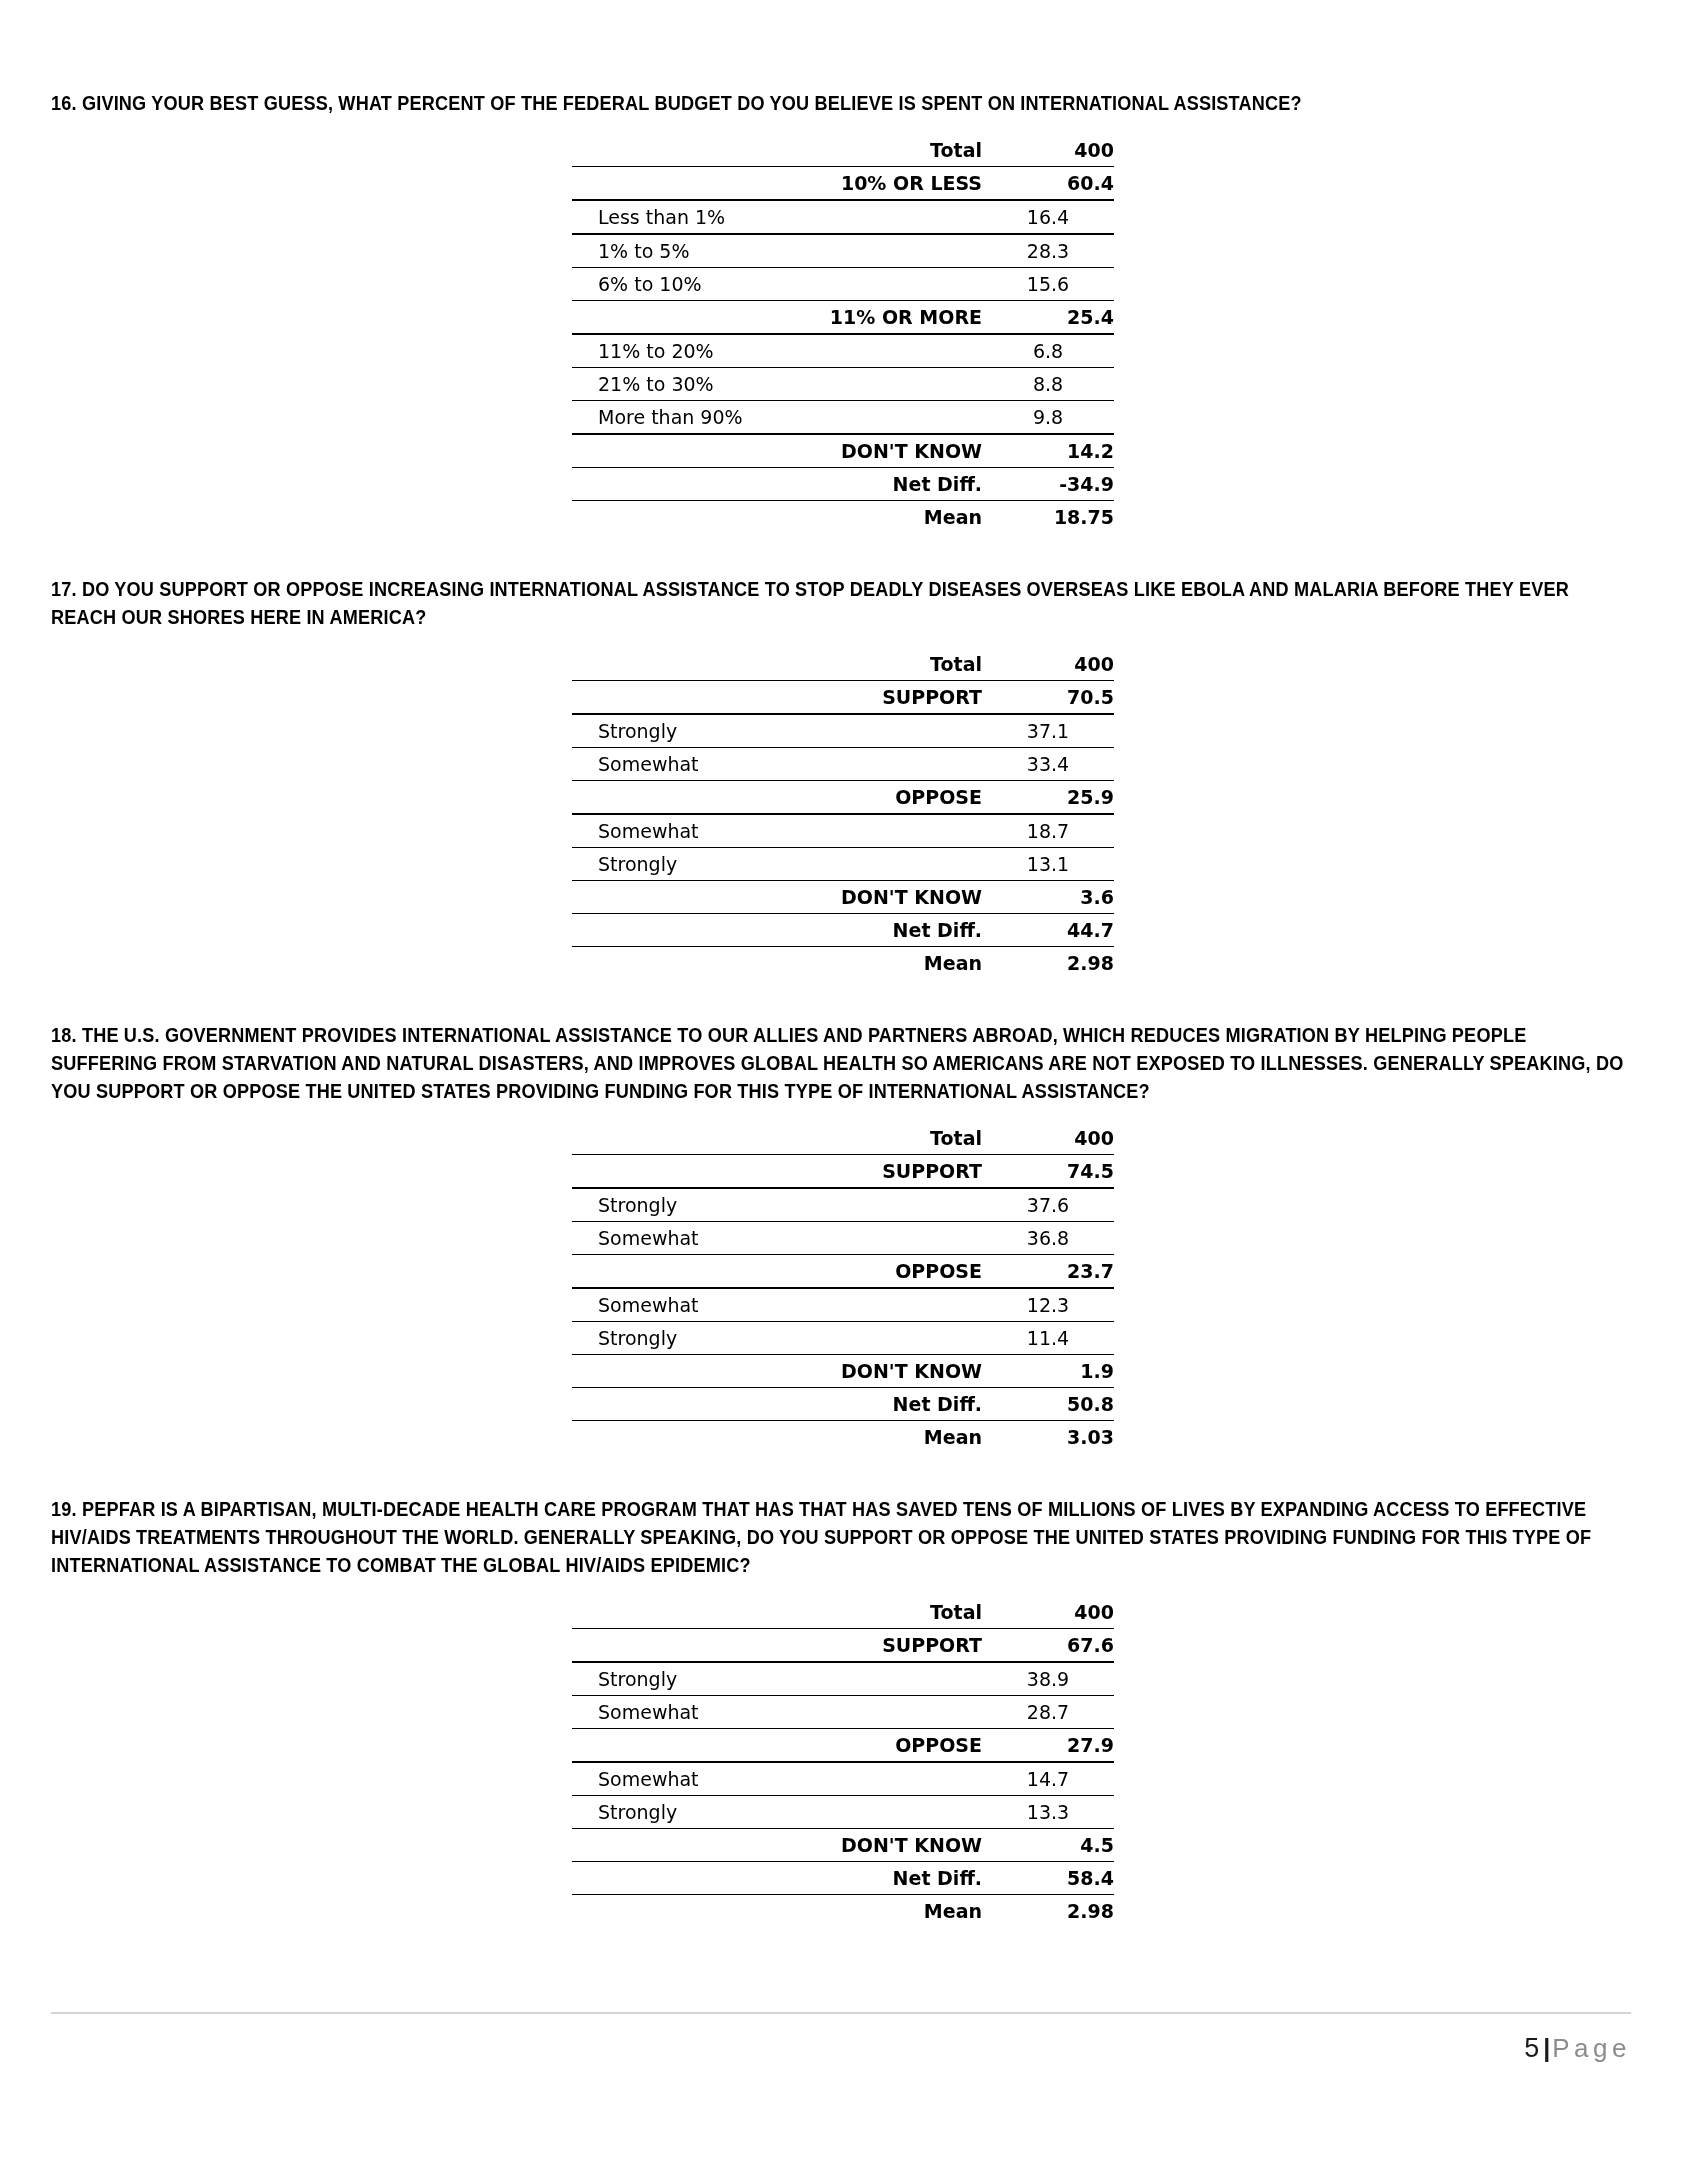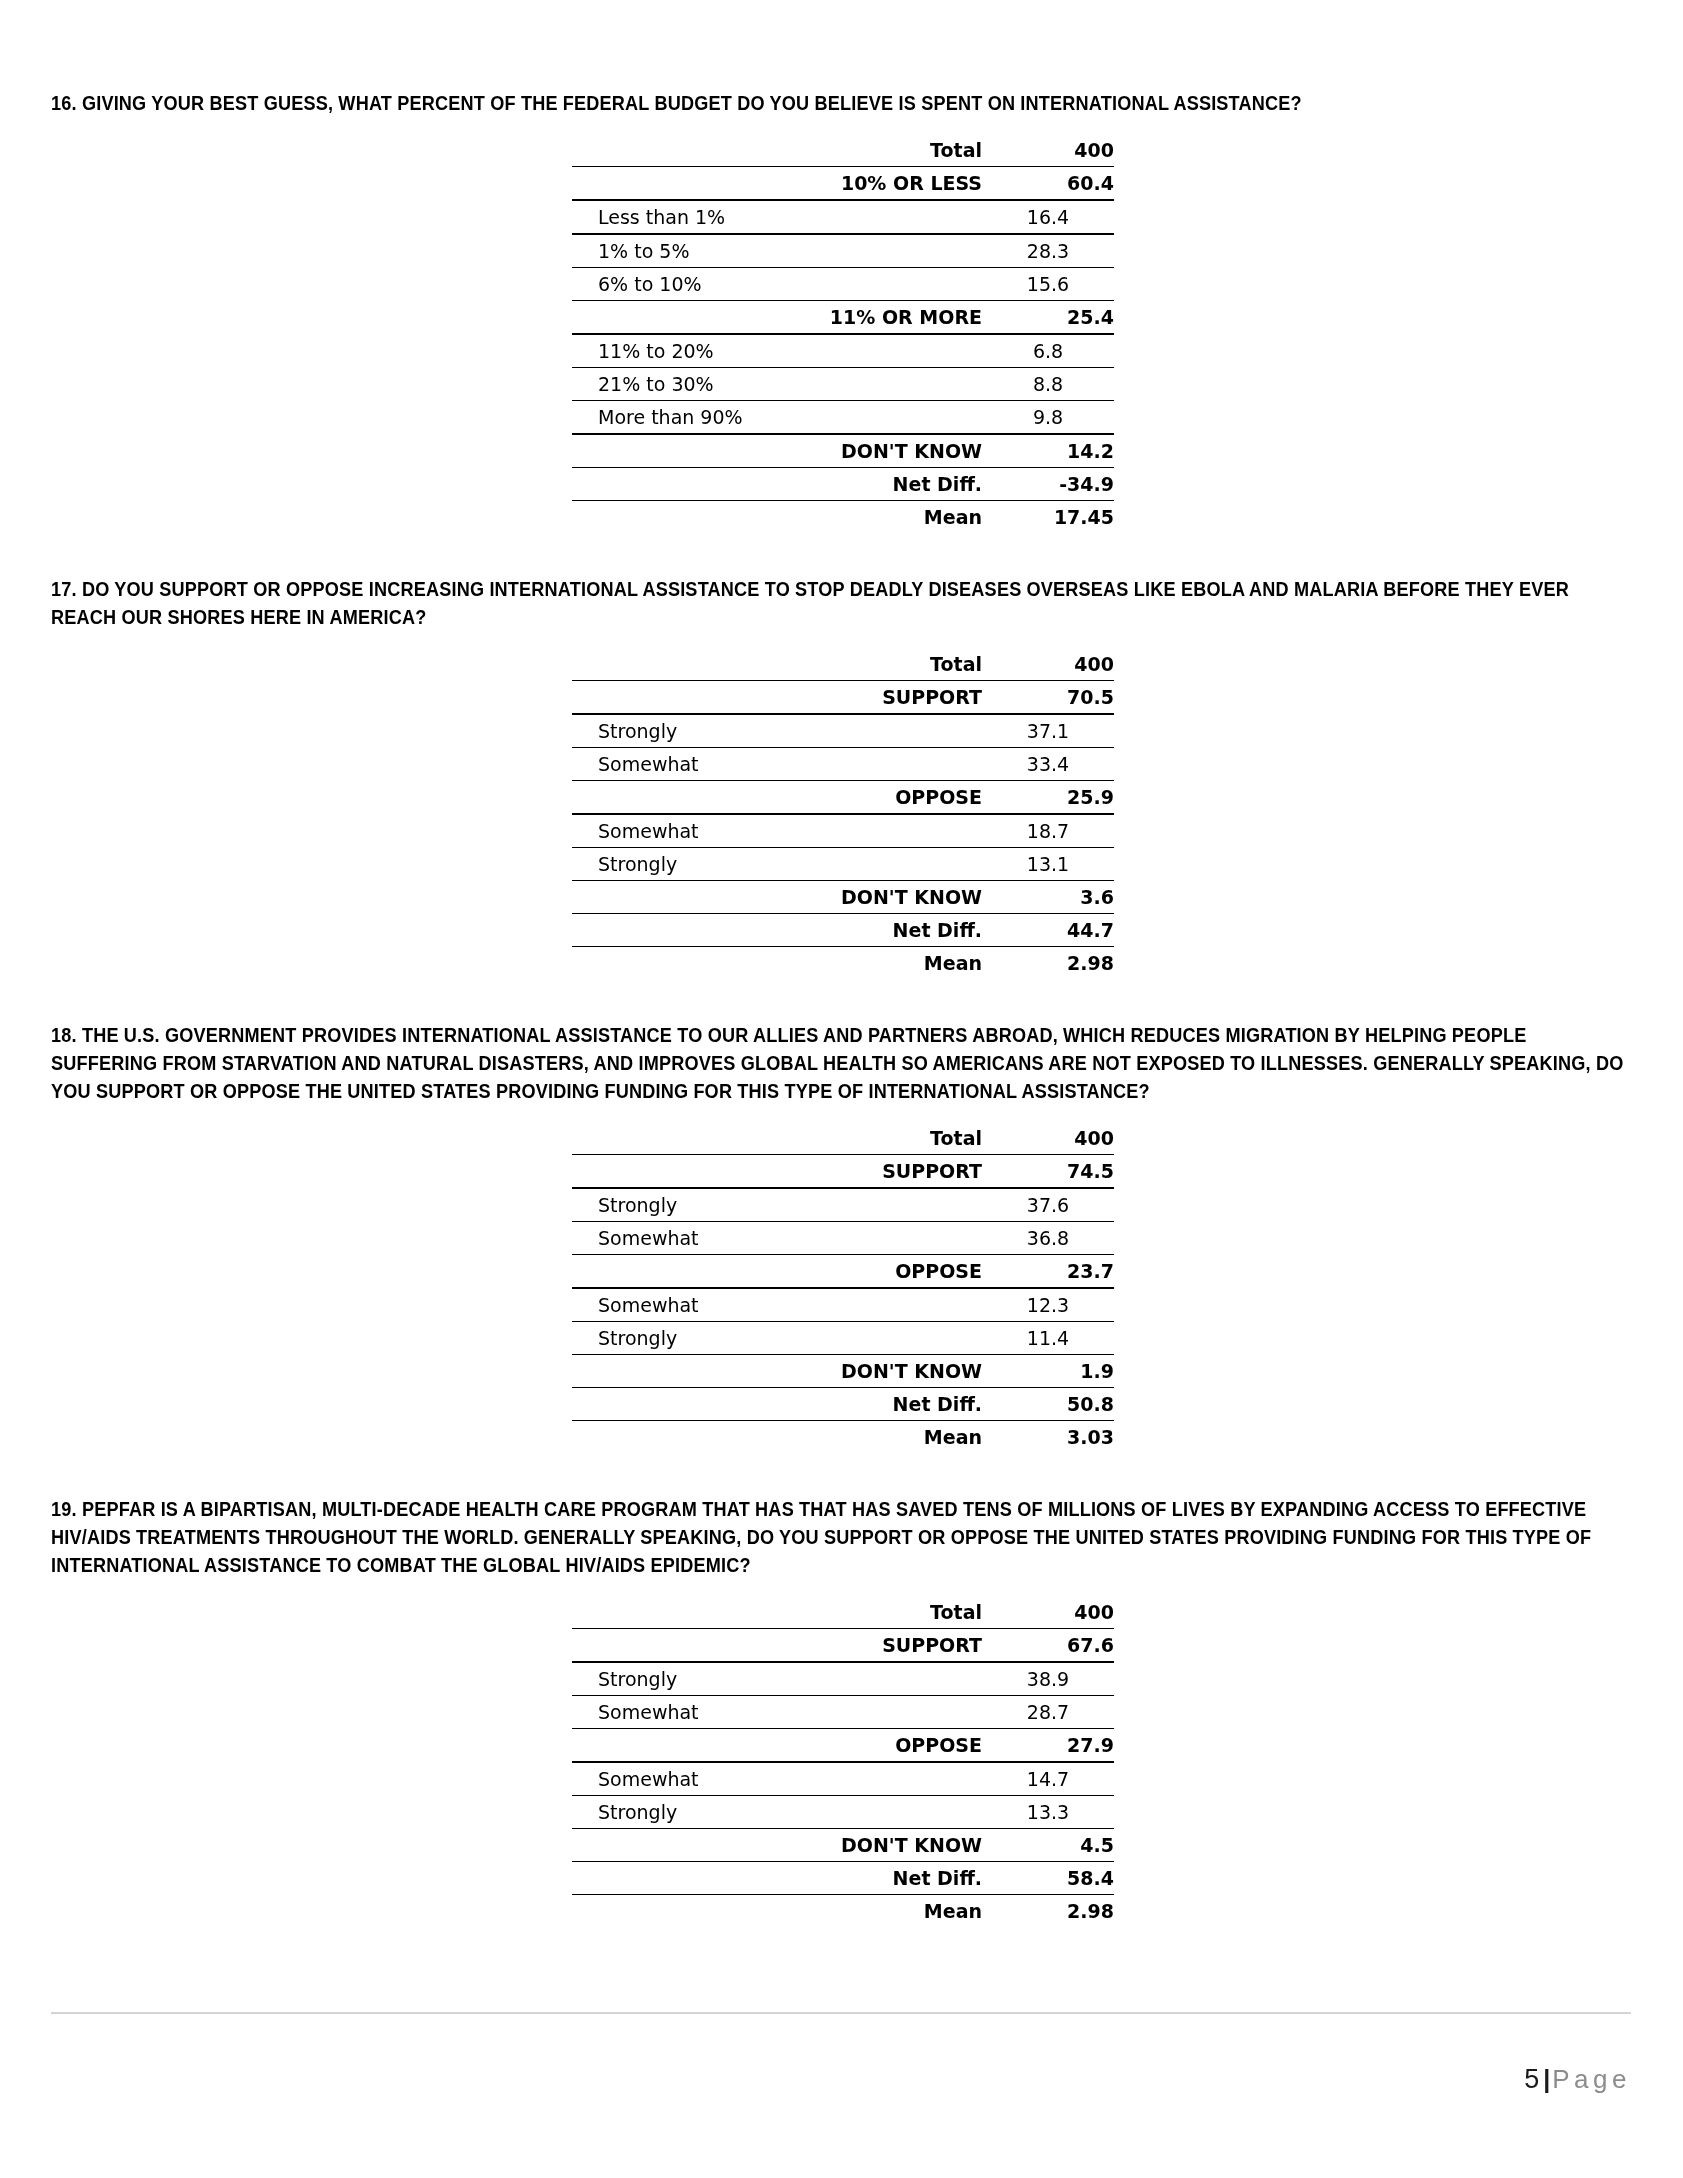--- a/index.html
+++ b/index.html
@@ -120,23 +120,22 @@
   .footer-rule {
     height: 0;
     border-top: 2px solid #d4d4d4;
     width: 100%;
   }
   .footer-text {
     text-align: right;
     padding-top: 14px;
     font-family: "Liberation Sans", sans-serif;
     font-size: 26px;
-    line-height: 34px;
+    line-height: 40px;
     color: #808080;
-    margin-top: 34px;
   }
   .footer-num {
     color: #1a1a1a;
     font-size: 27px;
   }
   .footer-bar {
     color: #1a1a1a;
     font-weight: bold;
     padding-left: 4px;
     padding-right: 2px;
@@ -205,21 +204,21 @@
                 <tr class="rule-thin bold">
                   <td class="lbl">DON'T KNOW</td>
                   <td class="val">14.2</td>
                 </tr>
                 <tr class="rule-thin bold">
                   <td class="lbl">Net Diff.</td>
                   <td class="val">-34.9</td>
                 </tr>
                 <tr class="rule-none bold">
                   <td class="lbl">Mean</td>
-                  <td class="val">17.45</td>
+                  <td class="val">18.75</td>
                 </tr>
               </tbody>
             </table>
           </div>
           <div class="gap-after-tbl"></div>
         </div>
         <div class="qblock">
           <div class="question">17. DO YOU SUPPORT OR OPPOSE INCREASING INTERNATIONAL ASSISTANCE TO STOP DEADLY DISEASES OVERSEAS LIKE EBOLA AND MALARIA BEFORE THEY EVER REACH OUR SHORES HERE IN AMERICA?</div>
           <div class="gap-after-q"></div>
           <div class="tbl-wrap">

